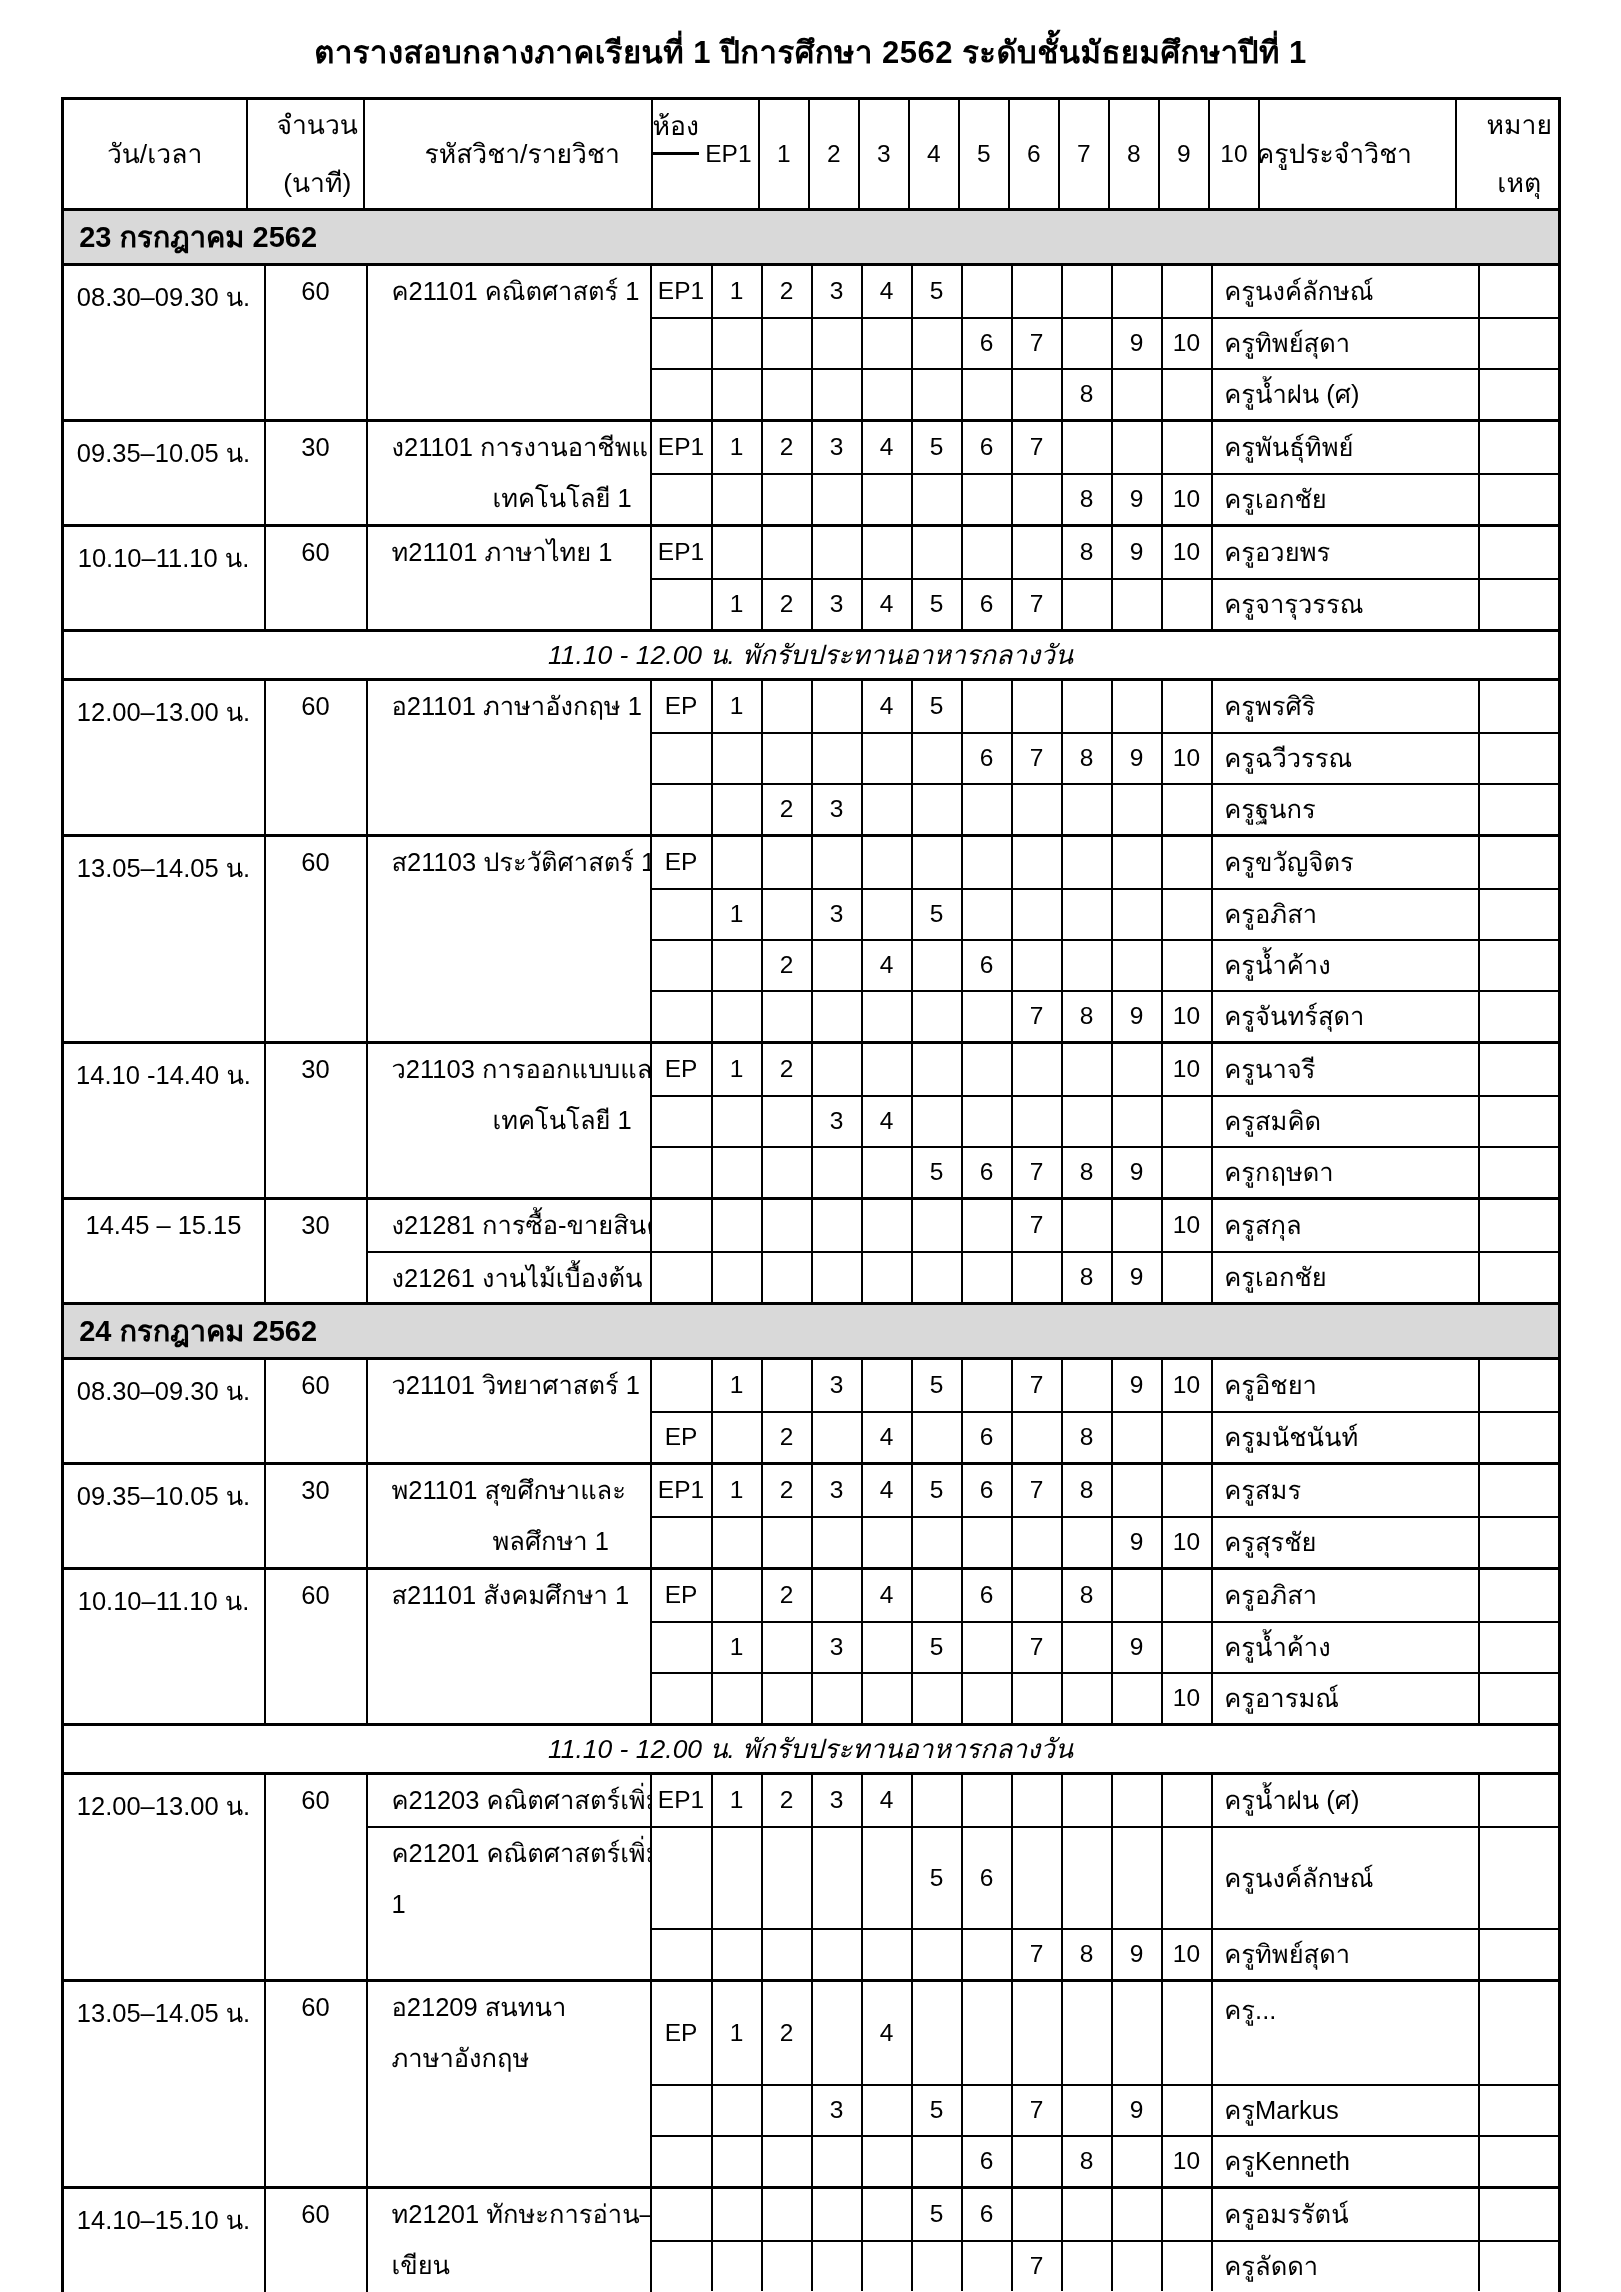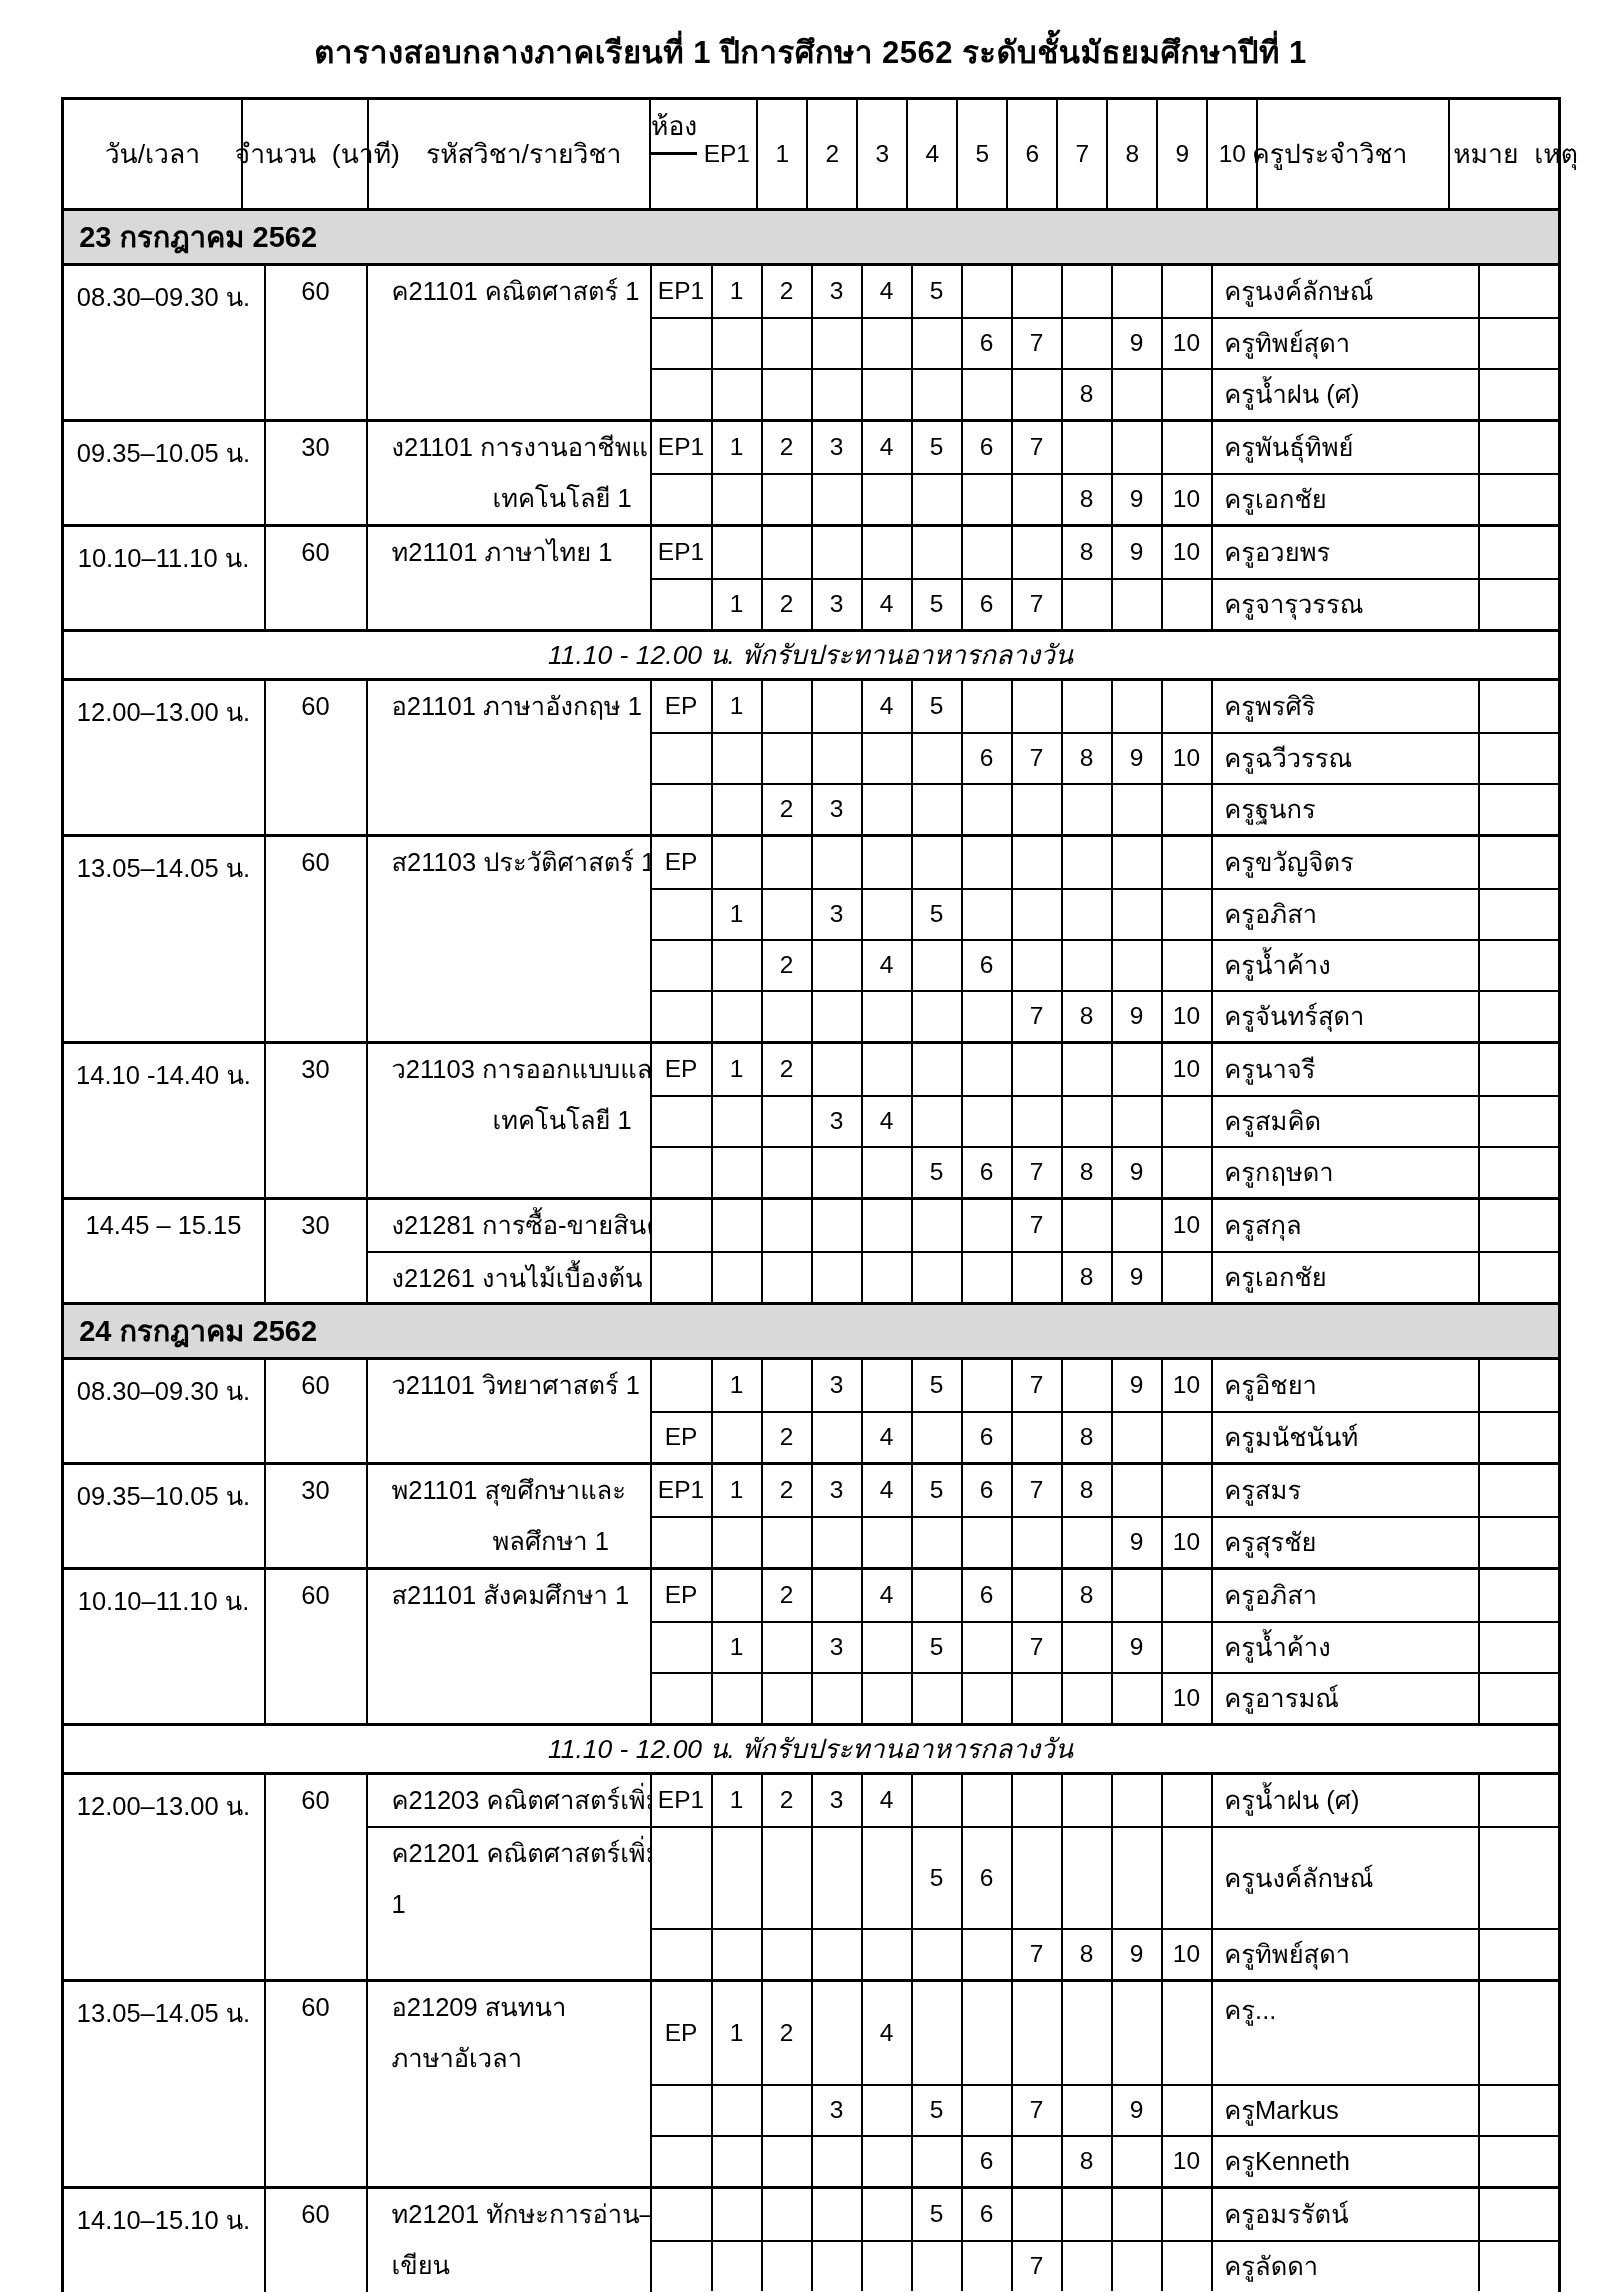--- a/index.html
+++ b/index.html
@@ -20,21 +20,21 @@
     width: 1500px;
     margin: 0 auto 15.7px auto;
     border: 3.9px solid #000;
   }
   
   .hrow { display: flex; height: 108px; }
   .hcell {
     display: flex; align-items: center; justify-content: center;
     font-size: 26.5px; text-align: center;
   }
-  .col2 { flex-direction: row; gap: 15.7px; margin-left: 24px; }
+  .col2 { flex-direction: column; gap: 15.7px; margin-left: 24px; }
   .w-time   { width: 202px; border-right: 2.9px solid #000; }
   .w-dur    { width: 102px; border-right: 2.9px solid #000; }
   .w-subj   { width: 284px; border-right: 2.9px solid #000; margin-left: 29px; }
   .w-teacher{ width: 267px; border-right: 2px solid #000; }
   .w-note   { width: 84px; }
   .hrooms { width: 561px; display: flex; flex-direction: row; }
   .hroom-top {
     height: 55px; border-bottom: 3.9px solid #000;
     display: flex; align-items: center; justify-content: center;
     font-size: 26.5px;
@@ -696,21 +696,21 @@
           <div class="note-cell"></div>
         </div>
       </div>
     </div>
     <div class="block">
       <div class="cell w-time time">13.05–14.05 น.</div>
       <div class="cell w-dur durv">60</div>
       <div class="subject-col">
         <div class="subject-part" style="height: 204px;">
           <div class="subject-line">อ21209 สนทนา</div>
-          <div class="subject-line">ภาษาอัเวลา</div>
+          <div class="subject-line">ภาษาอังกฤษ</div>
         </div>
       </div>
       <div class="rows-col">
         <div class="subrow" style="height: 102px;">
           <div class="room-cell w-ep">EP</div>
           <div class="room-cell">1</div>
           <div class="room-cell">2</div>
           <div class="room-cell"></div>
           <div class="room-cell">4</div>
           <div class="room-cell"></div>

